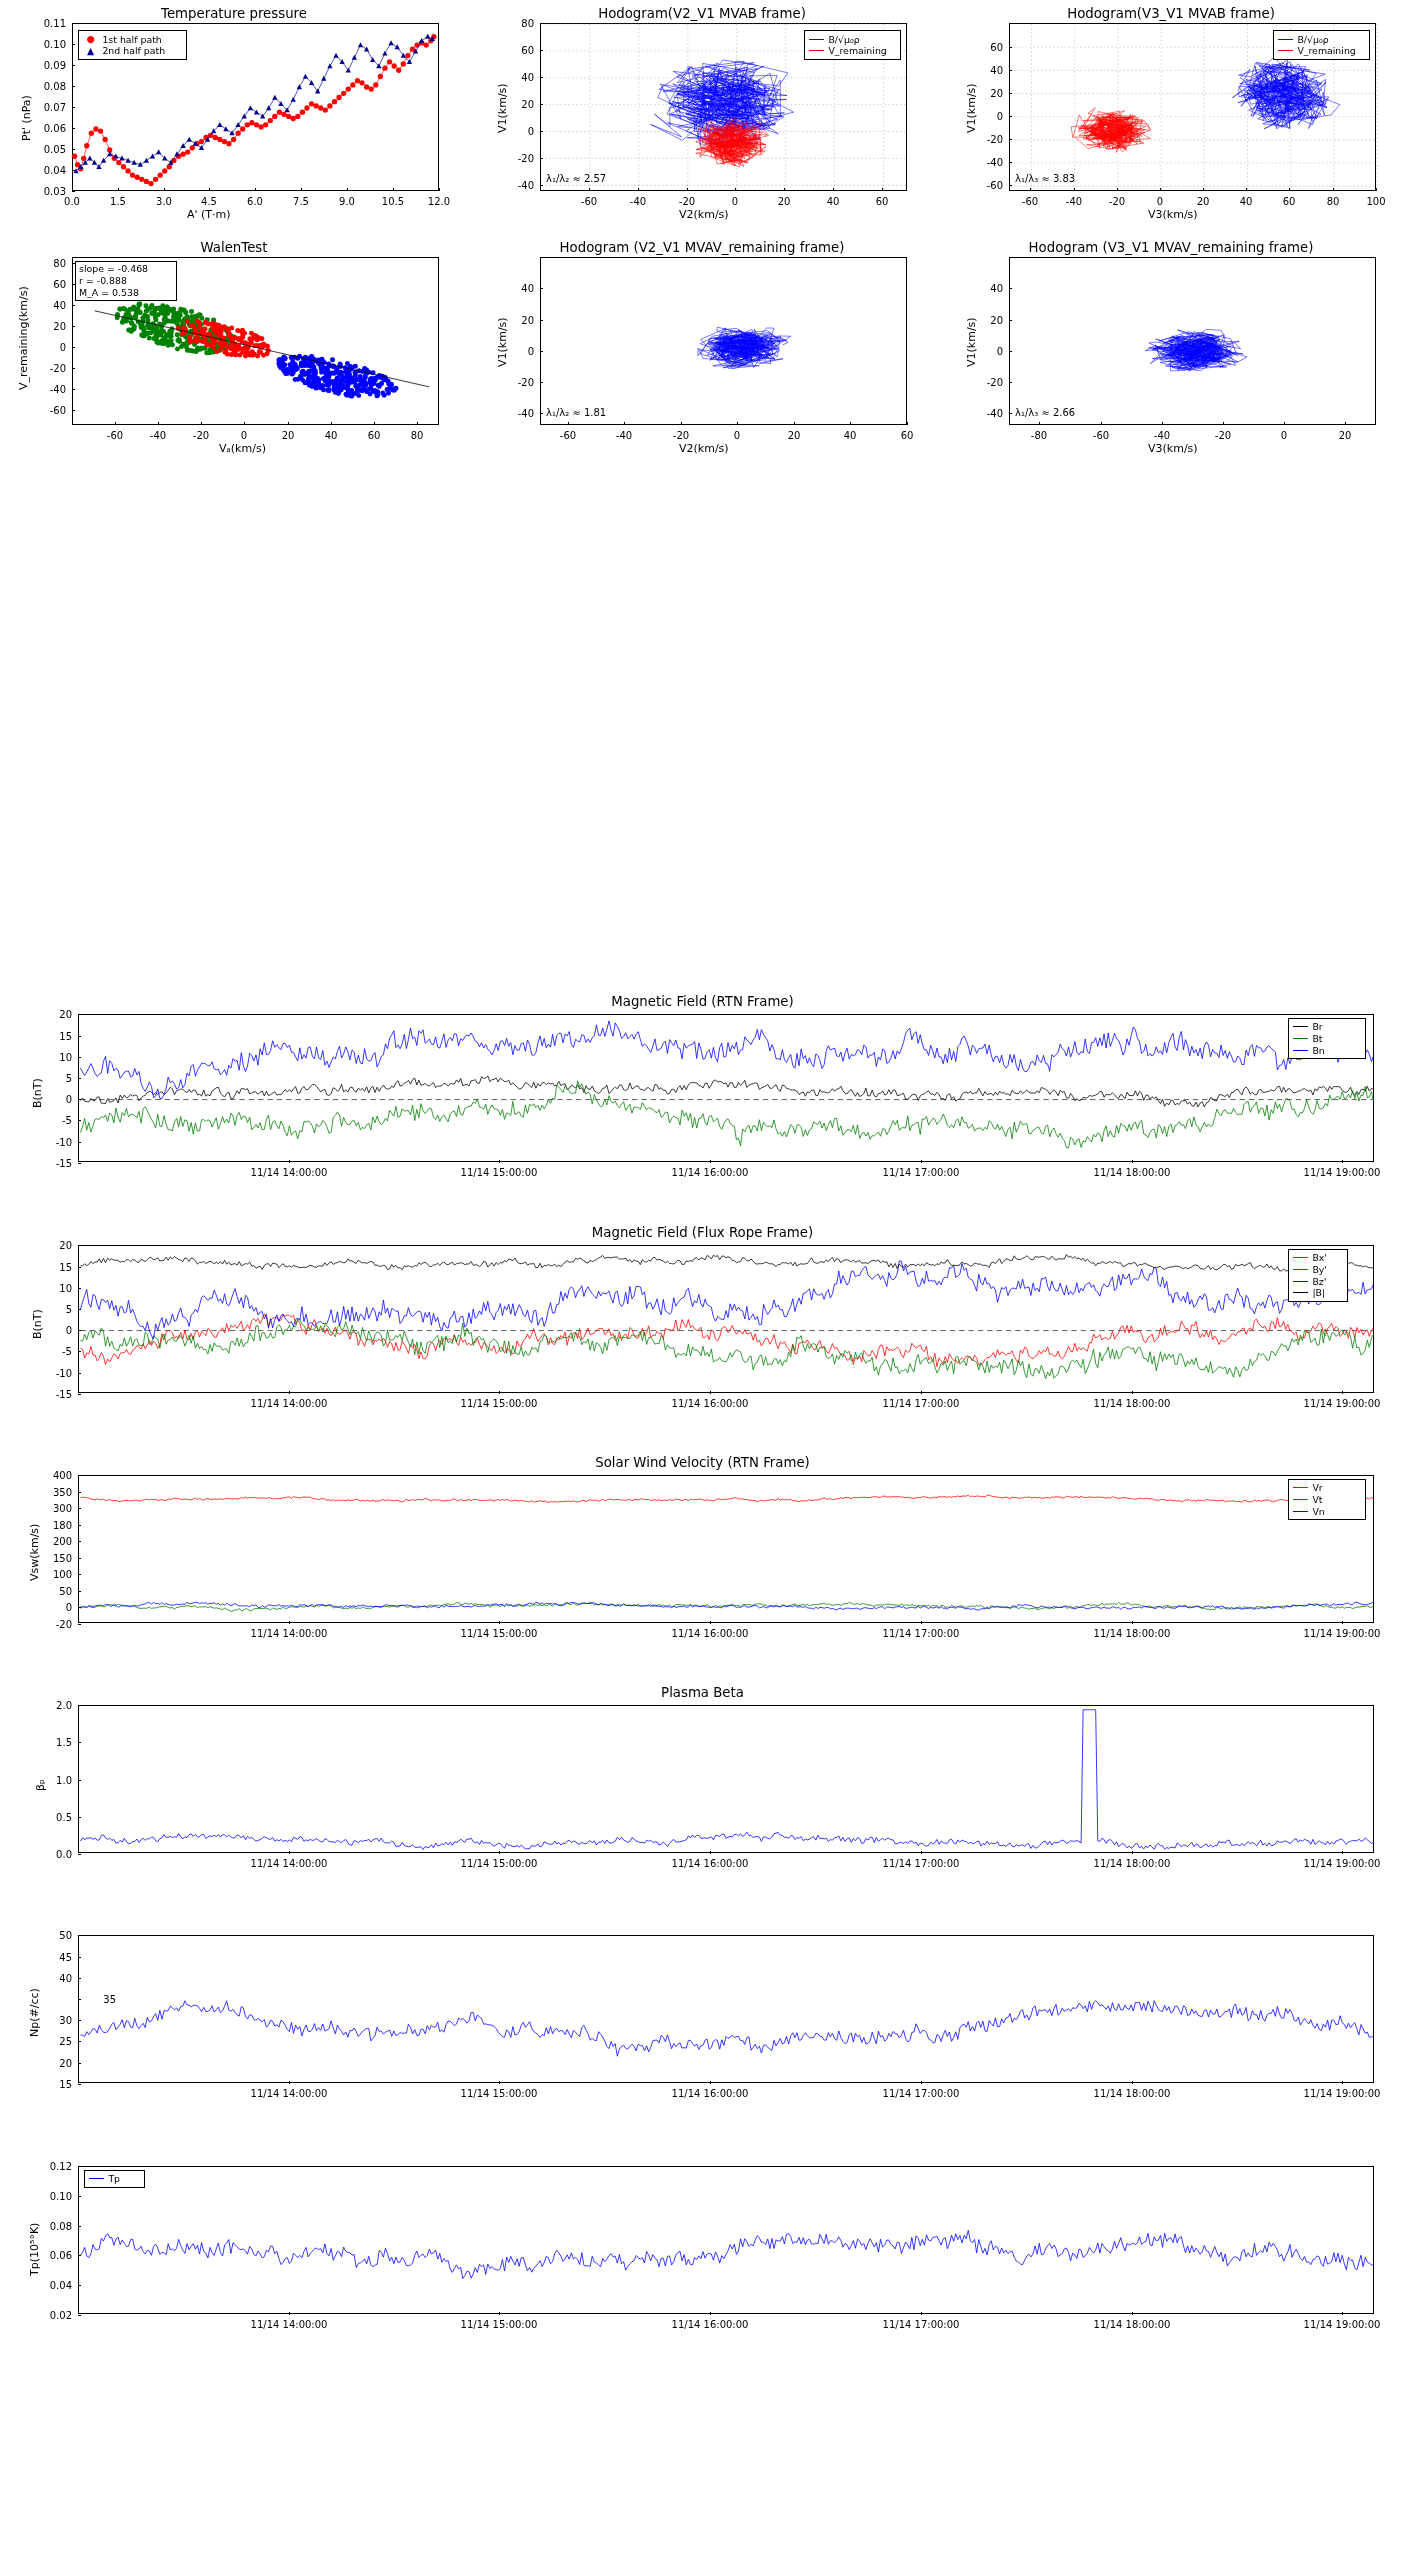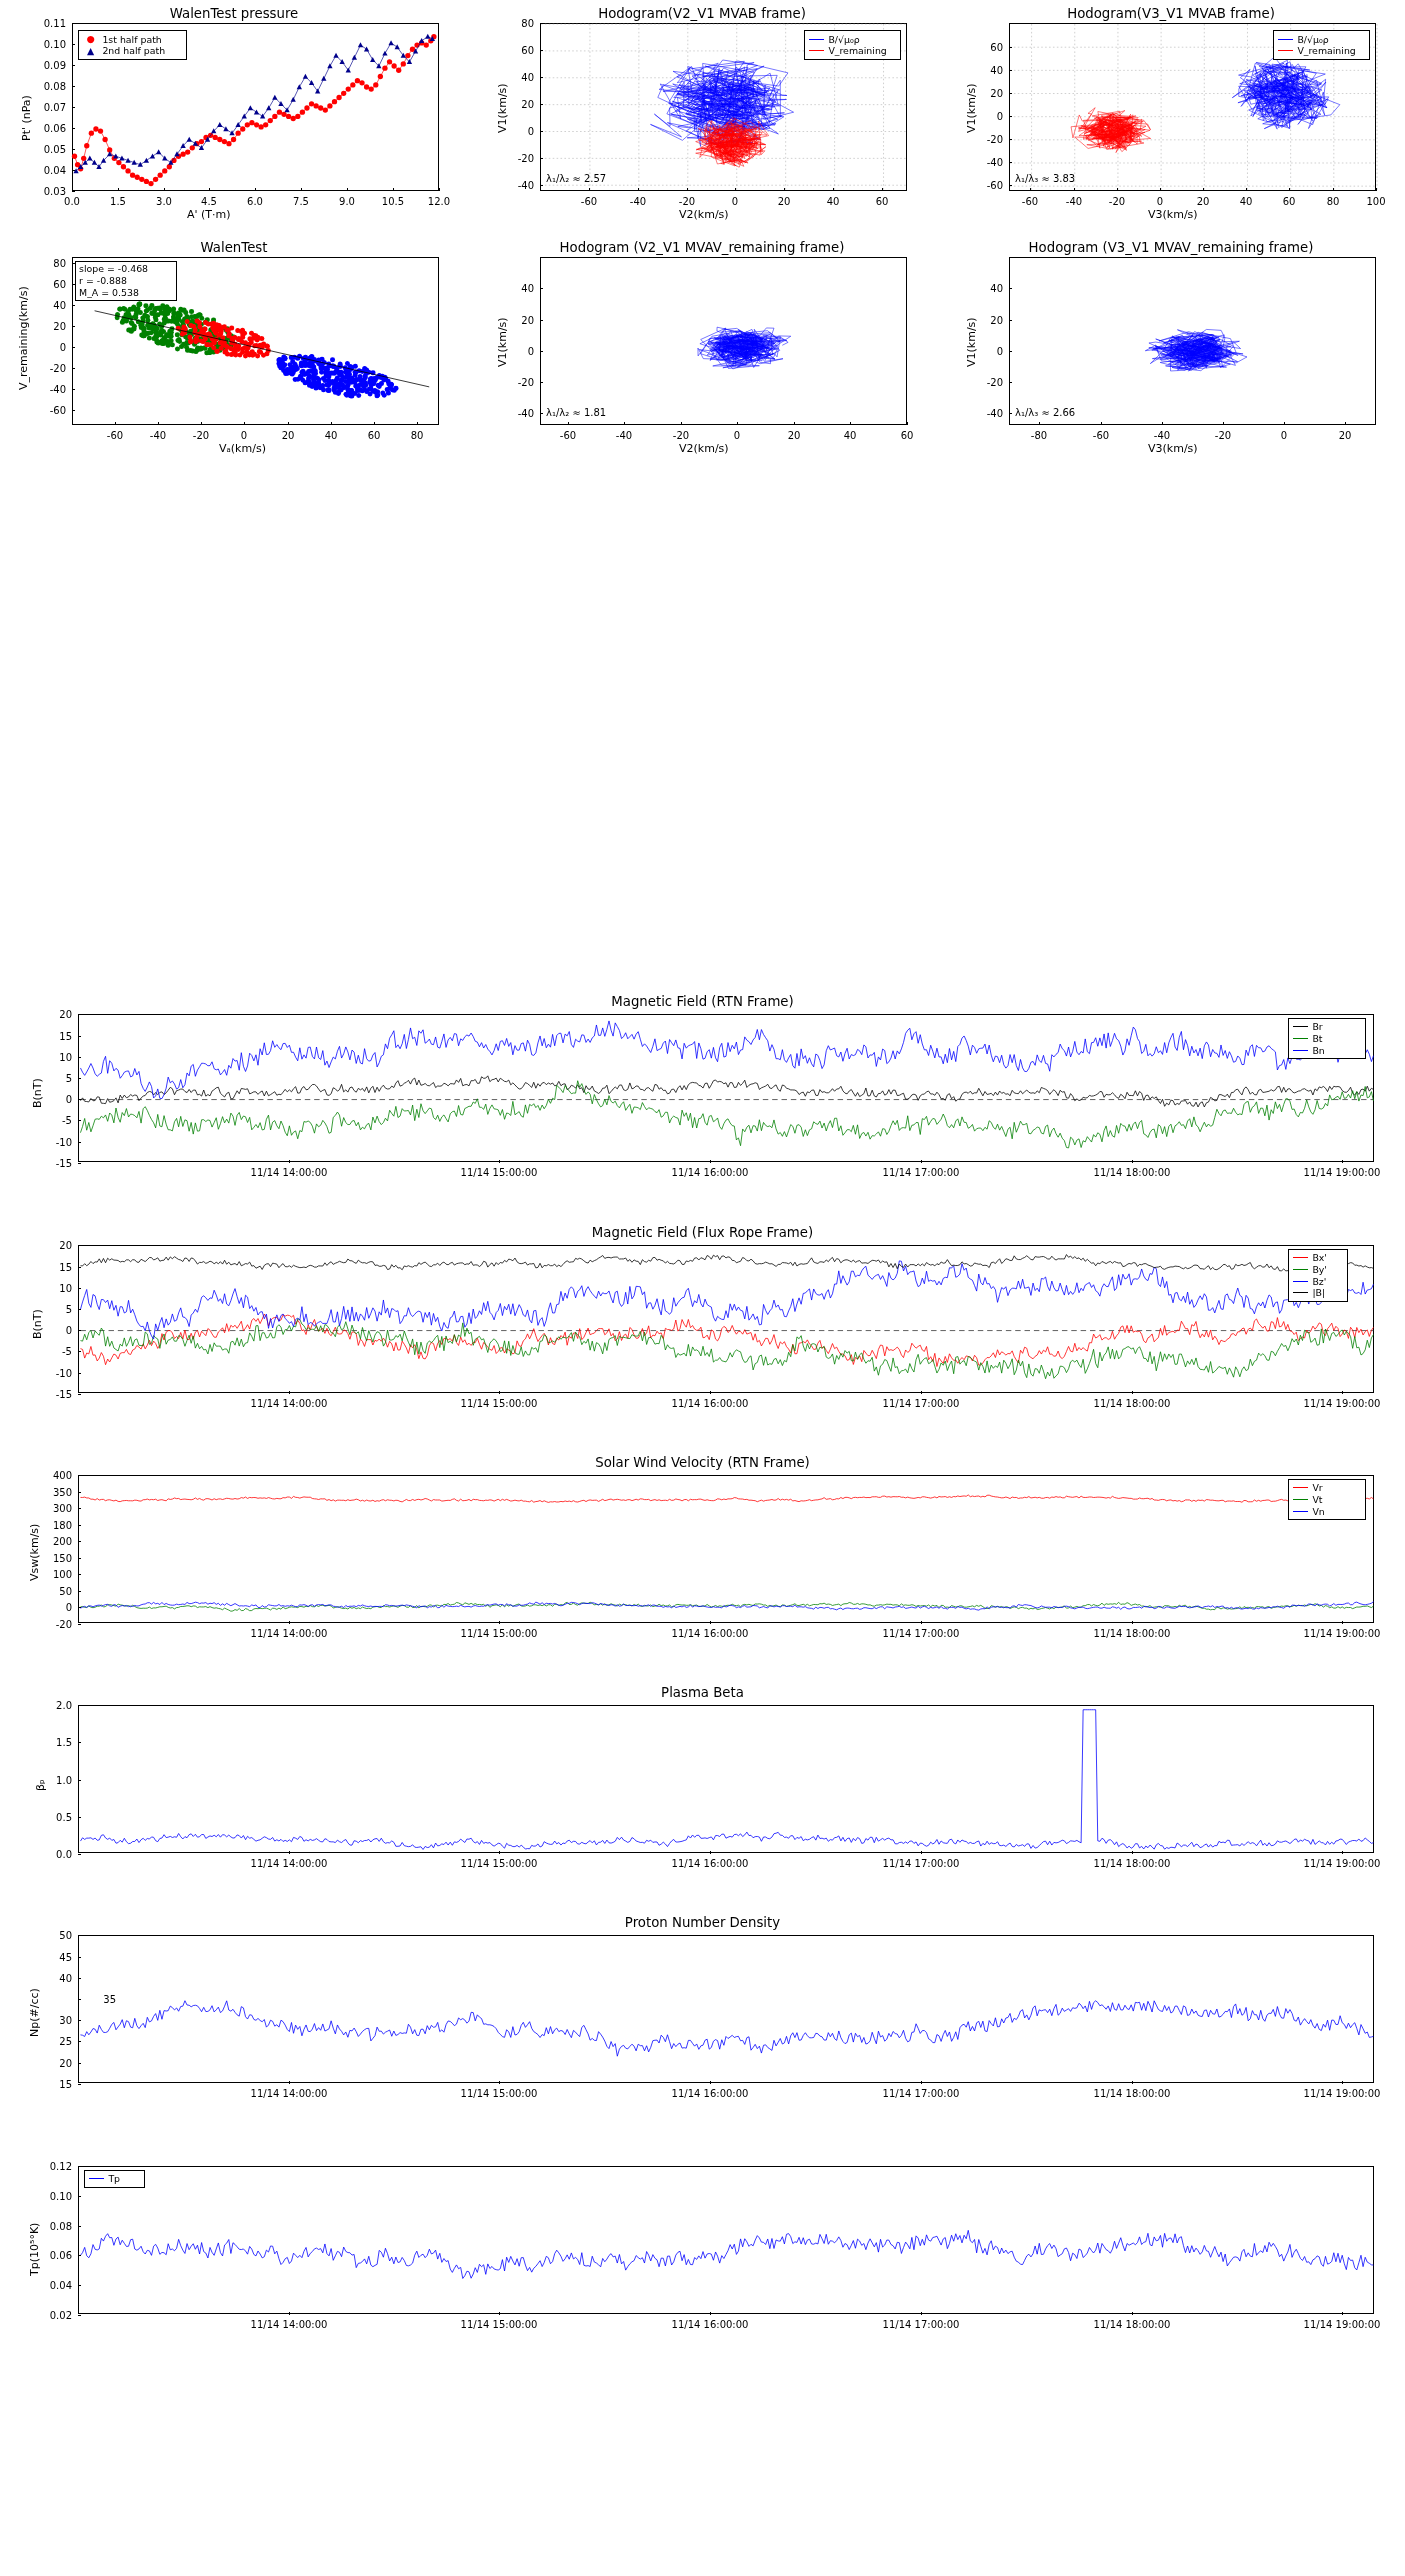--- a/index.html
+++ b/index.html
@@ -21,21 +21,21 @@
   .boxannot{position:absolute;border:0.8px solid #000;background:#fff;font-size:9.4px;padding:1.6px 3.1px;line-height:1.25;}
   svg{position:absolute;left:0;top:0;overflow:visible;}
   .tspine{position:absolute;}
 </style>
 </head>
 <body>
 
 <div class="page">
 
   <div class="panel" style="left:0px;top:0px;width:468px;height:226px;">
-    <div class="title" style="top:6.2px;">WalenTest pressure</div>
+    <div class="title" style="top:6.2px;">Temperature pressure</div>
     <div class="axes" id="ax0" style="left:72px;top:23.4px;width:367px;height:168px;">
       <svg id="svg0" width="367" height="168" viewBox="0 0 470 215">
           <path d="M2.0,169.3 L5.9,180.1 L9.8,185.4 L13.7,172.0 L17.6,155.9 L23.5,139.8 L29.4,134.4 L35.3,137.1 L41.1,147.8 L47.0,161.3 L52.9,172.0 L58.8,177.4 L64.6,182.8 L70.5,188.1 L76.4,193.5 L82.3,196.2 L88.1,198.9 L94.0,201.6 L99.9,204.3 L105.8,198.9 L111.6,193.5 L117.5,188.1 L123.4,182.8 L129.2,174.7 L135.1,169.3 L141.0,166.6 L146.9,163.9 L152.8,158.6 L158.6,153.2 L164.5,150.5 L170.4,145.1 L176.3,142.4 L182.1,145.1 L188.0,147.8 L193.9,150.5 L199.8,153.2 L205.6,147.8 L211.5,139.8 L217.4,134.4 L223.3,129.0 L229.1,126.3 L235.0,129.0 L240.9,131.7 L246.8,129.0 L252.6,123.6 L258.5,118.2 L264.4,112.9 L270.3,115.6 L276.1,118.2 L282.0,120.9 L287.9,118.2 L293.8,112.9 L299.6,107.5 L305.5,102.1 L311.4,104.8 L317.2,107.5 L323.1,110.2 L329.0,104.8 L334.9,99.4 L340.8,94.1 L346.6,88.7 L352.5,83.3 L358.4,77.9 L364.3,72.6 L370.1,75.3 L376.0,80.6 L381.9,83.3 L387.8,77.9 L393.6,67.2 L399.5,56.4 L405.4,48.4 L411.3,53.8 L417.1,59.1 L423.0,51.1 L428.9,40.3 L434.7,32.2 L440.6,26.9 L446.5,24.2 L452.4,26.9 L458.3,21.5 L462.2,16.1 " fill="none" stroke="#ff0000" stroke-width="1" opacity="0.85"></path>
           <circle cx="1.9583333333333333" cy="169.3125" r="3.4" fill="#ff0000"></circle>
           <circle cx="5.874999999999999" cy="180.0625" r="3.4" fill="#ff0000"></circle>
           <circle cx="9.791666666666666" cy="185.4375" r="3.4" fill="#ff0000"></circle>
           <circle cx="13.708333333333332" cy="172" r="3.4" fill="#ff0000"></circle>
           <circle cx="17.625" cy="155.875" r="3.4" fill="#ff0000"></circle>
           <circle cx="23.499999999999996" cy="139.75" r="3.4" fill="#ff0000"></circle>
           <circle cx="29.375" cy="134.375" r="3.4" fill="#ff0000"></circle>
@@ -1470,21 +1470,20 @@
         <div class="tick ticky" style="left: 72px; top: 98px; transform: translate(-100%, -50%);">1.0</div>
         <div class="tspine" style="left: 78px; top: 98px; width: 3.1px; height: 0.8px; background: rgb(0, 0, 0);"></div>
         <div class="tick ticky" style="left: 72px; top: 60px; transform: translate(-100%, -50%);">1.5</div>
         <div class="tspine" style="left: 78px; top: 60px; width: 3.1px; height: 0.8px; background: rgb(0, 0, 0);"></div>
         <div class="tick ticky" style="left: 72px; top: 23.4px; transform: translate(-100%, -50%);">2.0</div>
         <div class="tspine" style="left: 78px; top: 23.4px; width: 3.1px; height: 0.8px; background: rgb(0, 0, 0);"></div>
       </div>
   </div>
 
   <div class="panel" style="left:0px;top:1912px;width:1405px;height:234px;">
-    <div class="title" style="top:3.1px;">Proton Number Density</div>
     <div class="axes" id="ax10" style="left:78px;top:23.4px;width:1296px;height:148px;">
       <svg id="svg10" width="1296" height="148" viewBox="0 0 1660 190">
           <path d="M0.0,126.9 L2.7,127.4 L5.4,129.0 L8.0,122.8 L10.7,126.8 L13.4,123.3 L16.1,118.8 L18.8,119.7 L21.5,124.6 L24.1,114.5 L26.8,119.9 L29.5,123.7 L32.2,123.9 L34.9,122.9 L37.5,118.5 L40.2,113.4 L42.9,111.0 L45.6,120.4 L48.3,116.7 L51.0,113.2 L53.6,107.4 L56.3,117.8 L59.0,108.8 L61.7,110.0 L64.4,117.0 L67.0,117.8 L69.7,105.7 L72.4,115.2 L75.1,118.9 L77.8,115.1 L80.5,112.1 L83.1,117.6 L85.8,104.4 L88.5,110.3 L91.2,109.0 L93.9,103.2 L96.5,99.6 L99.2,108.3 L101.9,95.4 L104.6,106.9 L107.3,95.8 L110.0,96.3 L112.6,95.9 L115.3,90.0 L118.0,91.9 L120.7,94.9 L123.4,92.4 L126.0,96.6 L128.7,90.5 L131.4,90.1 L134.1,83.1 L136.8,88.6 L139.5,88.9 L142.1,90.9 L144.8,89.3 L147.5,88.9 L150.2,89.7 L152.9,93.0 L155.5,97.2 L158.2,91.6 L160.9,97.0 L163.6,96.8 L166.3,94.8 L168.9,89.5 L171.6,97.5 L174.3,94.8 L177.0,91.3 L179.7,98.3 L182.4,96.1 L185.0,90.1 L187.7,83.2 L190.4,95.0 L193.1,96.5 L195.8,94.1 L198.4,98.0 L201.1,101.2 L203.8,102.9 L206.5,90.7 L209.2,92.3 L211.9,103.6 L214.5,106.6 L217.2,101.1 L219.9,101.6 L222.6,107.1 L225.3,108.2 L227.9,105.8 L230.6,108.4 L233.3,110.1 L236.0,107.2 L238.7,117.0 L241.4,114.3 L244.0,108.1 L246.7,109.6 L249.4,115.7 L252.1,113.9 L254.8,117.0 L257.4,108.1 L260.1,110.0 L262.8,114.4 L265.5,120.0 L268.2,122.7 L270.9,111.0 L273.5,124.9 L276.2,114.4 L278.9,119.8 L281.6,116.2 L284.3,128.1 L286.9,119.9 L289.6,114.2 L292.3,122.3 L295.0,122.8 L297.7,119.5 L300.4,112.4 L303.0,121.5 L305.7,117.6 L308.4,121.0 L311.1,112.9 L313.8,122.0 L316.4,120.7 L319.1,119.1 L321.8,108.9 L324.5,118.3 L327.2,125.6 L329.9,114.2 L332.5,119.3 L335.2,122.4 L337.9,127.0 L340.6,123.2 L343.3,130.0 L345.9,121.1 L348.6,121.9 L351.3,118.2 L354.0,122.8 L356.7,129.0 L359.4,125.9 L362.0,122.6 L364.7,120.3 L367.4,118.7 L370.1,118.6 L372.8,134.7 L375.4,131.4 L378.1,128.0 L380.8,117.0 L383.5,122.3 L386.2,122.1 L388.9,125.9 L391.5,123.5 L394.2,122.2 L396.9,120.7 L399.6,128.7 L402.3,122.0 L404.9,127.6 L407.6,126.5 L410.3,124.0 L413.0,125.1 L415.7,124.4 L418.4,124.8 L421.0,113.3 L423.7,117.0 L426.4,125.6 L429.1,120.2 L431.8,127.4 L434.4,127.8 L437.1,119.8 L439.8,119.6 L442.5,125.5 L445.2,115.1 L447.9,120.4 L450.5,114.7 L453.2,117.2 L455.9,116.6 L458.6,110.9 L461.3,122.8 L463.9,120.5 L466.6,123.5 L469.3,113.8 L472.0,109.1 L474.7,109.7 L477.4,112.0 L480.0,115.1 L482.7,113.1 L485.4,105.2 L488.1,107.5 L490.8,106.0 L493.4,107.8 L496.1,111.9 L498.8,109.2 L501.5,98.0 L504.2,98.3 L506.8,109.0 L509.5,101.2 L512.2,104.1 L514.9,106.0 L517.6,113.3 L520.3,112.8 L522.9,114.0 L525.6,114.0 L528.3,114.7 L531.0,116.2 L533.7,119.0 L536.3,123.7 L539.0,126.4 L541.7,129.1 L544.4,130.1 L547.1,120.3 L549.8,123.2 L552.4,130.2 L555.1,116.4 L557.8,127.1 L560.5,126.3 L563.2,122.9 L565.8,114.8 L568.5,110.8 L571.2,117.3 L573.9,113.9 L576.6,110.0 L579.3,118.5 L581.9,122.7 L584.6,124.5 L587.3,126.6 L590.0,130.3 L592.7,126.5 L595.3,127.9 L598.0,117.7 L600.7,125.7 L603.4,116.3 L606.1,125.5 L608.8,120.4 L611.4,118.3 L614.1,122.7 L616.8,121.3 L619.5,122.3 L622.2,126.5 L624.8,120.0 L627.5,125.7 L630.2,130.5 L632.9,121.2 L635.6,123.5 L638.3,126.7 L640.9,129.1 L643.6,117.3 L646.3,114.7 L649.0,120.3 L651.7,125.7 L654.3,133.7 L657.0,131.5 L659.7,133.9 L662.4,134.2 L665.1,122.8 L667.8,126.0 L670.4,129.8 L673.1,134.9 L675.8,141.6 L678.5,144.6 L681.2,135.5 L683.8,142.0 L686.5,138.2 L689.2,154.3 L691.9,145.2 L694.6,141.7 L697.3,140.4 L699.9,144.0 L702.6,144.9 L705.3,141.7 L708.0,138.9 L710.7,141.4 L713.3,147.4 L716.0,138.9 L718.7,140.8 L721.4,140.7 L724.1,147.4 L726.8,140.9 L729.4,148.8 L732.1,142.9 L734.8,134.4 L737.5,133.8 L740.2,133.6 L742.8,137.4 L745.5,127.3 L748.2,130.1 L750.9,135.7 L753.6,126.8 L756.3,135.7 L758.9,144.7 L761.6,138.1 L764.3,142.0 L767.0,138.9 L769.7,137.4 L772.3,143.9 L775.0,143.4 L777.7,144.0 L780.4,134.0 L783.1,134.0 L785.8,137.9 L788.4,141.4 L791.1,138.6 L793.8,145.5 L796.5,141.0 L799.2,140.2 L801.8,133.8 L804.5,132.5 L807.2,145.3 L809.9,143.1 L812.6,135.1 L815.3,133.0 L817.9,134.3 L820.6,145.3 L823.3,133.2 L826.0,140.3 L828.7,129.0 L831.3,131.6 L834.0,129.7 L836.7,127.5 L839.4,130.3 L842.1,129.2 L844.7,128.8 L847.4,134.5 L850.1,134.0 L852.8,139.2 L855.5,130.5 L858.2,129.4 L860.8,146.6 L863.5,143.1 L866.2,139.1 L868.9,144.6 L871.6,141.4 L874.2,150.3 L876.9,140.3 L879.6,139.7 L882.3,143.1 L885.0,144.9 L887.7,146.9 L890.3,133.9 L893.0,141.1 L895.7,136.5 L898.4,131.6 L901.1,138.7 L903.7,137.2 L906.4,128.8 L909.1,138.6 L911.8,128.1 L914.5,124.2 L917.2,130.4 L919.8,124.1 L922.5,133.8 L925.2,133.5 L927.9,127.7 L930.6,124.2 L933.2,127.9 L935.9,130.7 L938.6,130.7 L941.3,130.3 L944.0,124.9 L946.7,125.5 L949.3,128.5 L952.0,129.4 L954.7,133.6 L957.4,133.6 L960.1,124.1 L962.7,129.4 L965.4,124.9 L968.1,131.8 L970.8,134.0 L973.5,121.9 L976.2,130.5 L978.8,135.4 L981.5,138.2 L984.2,136.6 L986.9,127.0 L989.6,124.6 L992.2,136.2 L994.9,124.9 L997.6,129.3 L1000.3,127.6 L1003.0,136.7 L1005.7,130.3 L1008.3,138.7 L1011.0,137.7 L1013.7,134.7 L1016.4,123.6 L1019.1,131.5 L1021.7,138.4 L1024.4,122.2 L1027.1,129.7 L1029.8,127.8 L1032.5,135.0 L1035.2,132.4 L1037.8,125.0 L1040.5,129.3 L1043.2,122.6 L1045.9,125.2 L1048.6,125.9 L1051.2,130.7 L1053.9,127.5 L1056.6,121.0 L1059.3,131.4 L1062.0,135.9 L1064.7,134.3 L1067.3,123.7 L1070.0,123.3 L1072.7,112.7 L1075.4,118.5 L1078.1,125.1 L1080.7,121.5 L1083.4,121.3 L1086.1,124.1 L1088.8,132.0 L1091.5,133.5 L1094.2,136.9 L1096.8,136.9 L1099.5,126.5 L1102.2,128.2 L1104.9,135.3 L1107.6,126.6 L1110.2,121.2 L1112.9,129.0 L1115.6,123.2 L1118.3,135.2 L1121.0,130.2 L1123.7,123.0 L1126.3,132.8 L1129.0,117.8 L1131.7,114.4 L1134.4,113.3 L1137.1,117.1 L1139.7,110.0 L1142.4,121.9 L1145.1,116.1 L1147.8,121.9 L1150.5,111.4 L1153.2,109.6 L1155.8,117.4 L1158.5,109.3 L1161.2,121.8 L1163.9,122.7 L1166.6,108.6 L1169.2,112.5 L1171.9,115.5 L1174.6,105.0 L1177.3,116.7 L1180.0,116.1 L1182.6,106.3 L1185.3,111.7 L1188.0,105.3 L1190.7,104.6 L1193.4,99.4 L1196.1,110.9 L1198.7,105.6 L1201.4,107.3 L1204.1,103.1 L1206.8,96.3 L1209.5,94.6 L1212.1,105.2 L1214.8,101.3 L1217.5,107.6 L1220.2,101.7 L1222.9,92.2 L1225.6,89.7 L1228.2,102.5 L1230.9,94.8 L1233.6,96.1 L1236.3,95.1 L1239.0,94.6 L1241.6,98.4 L1244.3,93.9 L1247.0,102.3 L1249.7,93.2 L1252.4,87.8 L1255.1,101.7 L1257.7,99.2 L1260.4,92.6 L1263.1,96.8 L1265.8,95.0 L1268.5,93.3 L1271.1,96.8 L1273.8,92.1 L1276.5,92.9 L1279.2,92.1 L1281.9,86.3 L1284.6,88.8 L1287.2,93.3 L1289.9,89.8 L1292.6,97.5 L1295.3,83.9 L1298.0,94.2 L1300.6,85.6 L1303.3,83.2 L1306.0,85.4 L1308.7,89.6 L1311.4,88.3 L1314.1,90.9 L1316.7,94.0 L1319.4,89.8 L1322.1,97.0 L1324.8,85.6 L1327.5,94.1 L1330.1,95.3 L1332.8,86.9 L1335.5,94.8 L1338.2,95.0 L1340.9,88.9 L1343.6,93.2 L1346.2,94.4 L1348.9,88.4 L1351.6,96.4 L1354.3,85.2 L1357.0,85.7 L1359.6,85.1 L1362.3,95.3 L1365.0,86.4 L1367.7,95.8 L1370.4,83.9 L1373.1,89.5 L1375.7,97.6 L1378.4,83.2 L1381.1,88.7 L1383.8,94.3 L1386.5,96.1 L1389.1,96.9 L1391.8,89.1 L1394.5,95.7 L1397.2,90.7 L1399.9,98.9 L1402.6,96.9 L1405.2,90.1 L1407.9,90.0 L1410.6,95.5 L1413.3,100.8 L1416.0,89.7 L1418.6,91.2 L1421.3,102.0 L1424.0,101.0 L1426.7,93.8 L1429.4,99.3 L1432.1,96.2 L1434.7,101.6 L1437.4,102.9 L1440.1,103.3 L1442.8,95.6 L1445.5,94.9 L1448.1,104.0 L1450.8,95.4 L1453.5,99.8 L1456.2,100.4 L1458.9,93.7 L1461.6,104.1 L1464.2,103.2 L1466.9,100.5 L1469.6,96.8 L1472.3,97.2 L1475.0,93.6 L1477.6,104.7 L1480.3,90.6 L1483.0,87.2 L1485.7,100.0 L1488.4,93.2 L1491.1,101.8 L1493.7,99.6 L1496.4,91.7 L1499.1,108.9 L1501.8,106.2 L1504.5,95.8 L1507.1,101.1 L1509.8,101.0 L1512.5,107.8 L1515.2,95.4 L1517.9,106.0 L1520.5,109.5 L1523.2,101.6 L1525.9,99.2 L1528.6,99.4 L1531.3,94.2 L1534.0,103.2 L1536.6,90.6 L1539.3,100.3 L1542.0,105.3 L1544.7,105.5 L1547.4,93.2 L1550.0,99.1 L1552.7,94.5 L1555.4,99.3 L1558.1,108.0 L1560.8,109.4 L1563.5,104.0 L1566.1,114.4 L1568.8,109.8 L1571.5,106.1 L1574.2,109.9 L1576.9,112.9 L1579.5,107.4 L1582.2,114.6 L1584.9,118.3 L1587.6,112.4 L1590.3,119.8 L1593.0,121.4 L1595.6,113.2 L1598.3,117.1 L1601.0,108.0 L1603.7,121.0 L1606.4,107.9 L1609.0,108.2 L1611.7,113.6 L1614.4,113.5 L1617.1,102.4 L1619.8,111.3 L1622.5,113.6 L1625.1,118.7 L1627.8,111.9 L1630.5,117.7 L1633.2,113.8 L1635.9,111.3 L1638.5,118.6 L1641.2,127.0 L1643.9,113.7 L1646.6,119.1 L1649.3,124.9 L1652.0,123.3 L1654.6,130.2 L1657.3,129.6 L1660.0,128.8 " fill="none" stroke="#0000ff" stroke-width="1"></path>
         </svg>
     </div>
     <div class="ylabel" style="left:28px;top:125px;">Np(#/cc)</div>
     <div id="ticks10">
         <div class="tick tickx" style="left: 289px; top: 176px;">11/14 14:00:00</div>
         <div class="tspine" style="left: 289px; top: 169px; width: 0.8px; height: 3.1px; background: rgb(0, 0, 0);"></div>
         <div class="tick tickx" style="left: 499px; top: 176px;">11/14 15:00:00</div>

